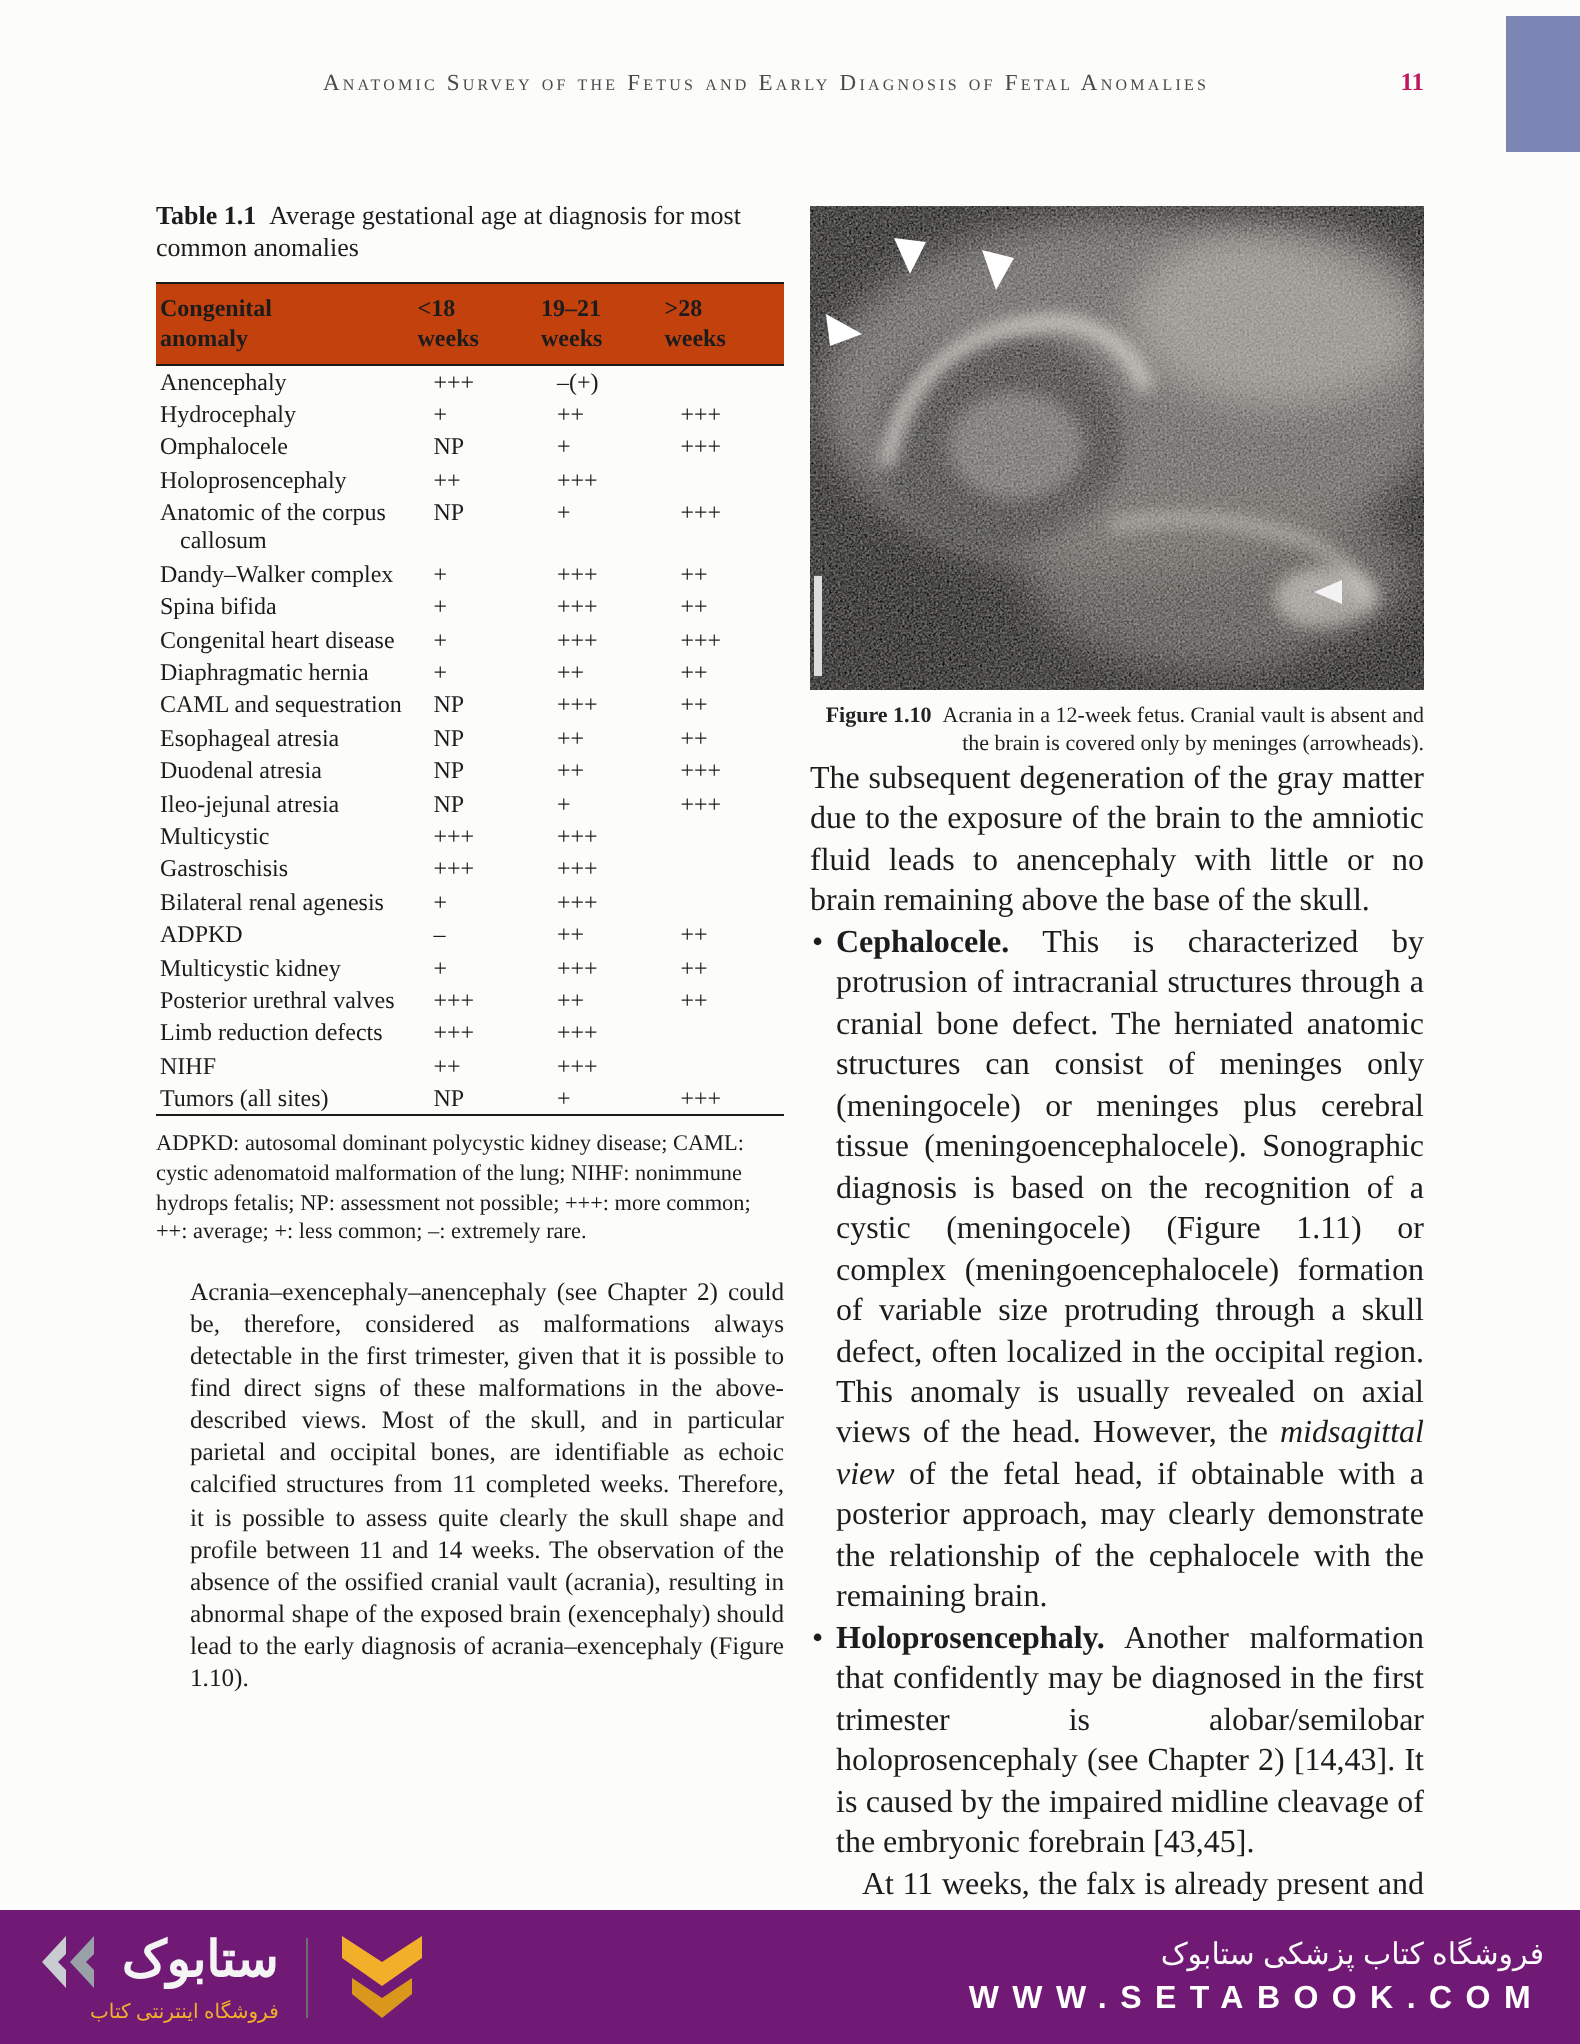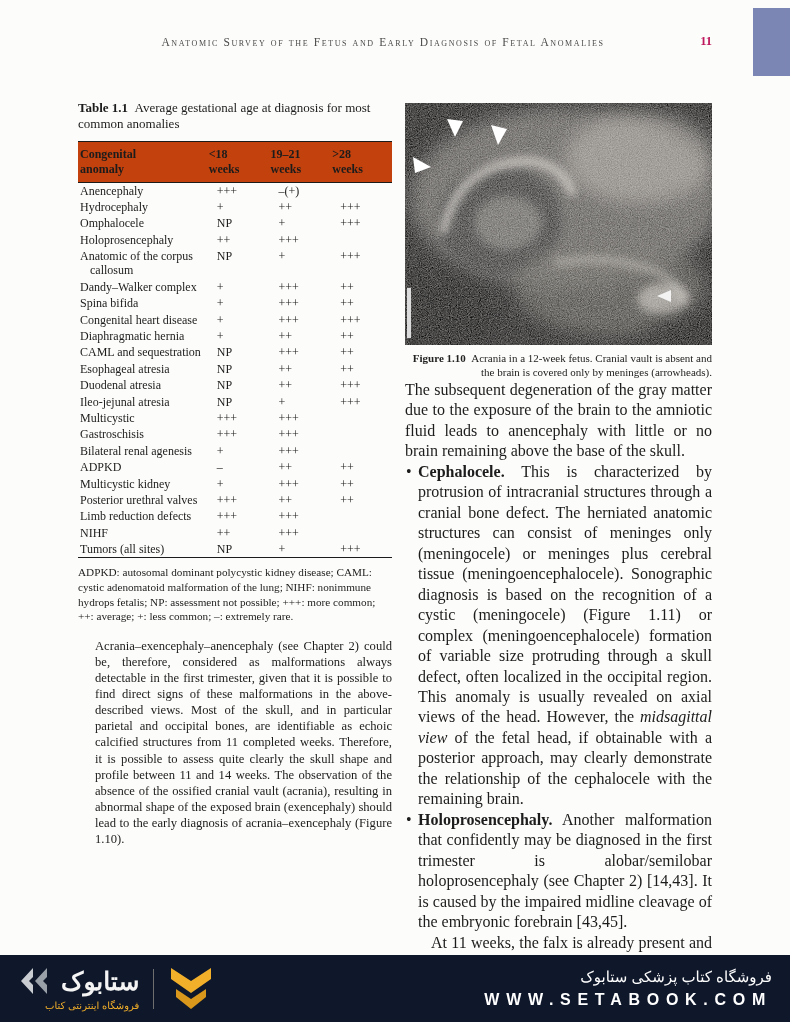--- a/index.html
+++ b/index.html
@@ -80,21 +80,21 @@
   .body-text p { margin: 0; }
   .bullets { list-style: none; margin: 0; padding: 0; }
   .bullets li { position: relative; padding-left: 13px; text-align: justify; }
   .bullets li::before { content: "\2022"; position: absolute; left: 1px; top: 0; }
   .bullets .lead { font-weight: bold; }
   .indent-para { text-indent: 13px; }
 
   
   .footer {
     position: absolute; left: 0; top: 955px; width: 790px; height: 67px;
-    background: #0f172a; color: #fff;
+    background: #701a75; color: #fff;
     display: flex; align-items: center;
     padding: 0 18px;
     font-family: "Liberation Sans", sans-serif;
   }
   .logo-block { display: flex; flex-direction: column; }
   .logo-row { display: flex; align-items: center; gap: 9px; }
   .logo-wordmark {
     font-size: 25px; font-weight: bold; color: #f4f4f4; line-height: 1;
     direction: rtl;
   }

